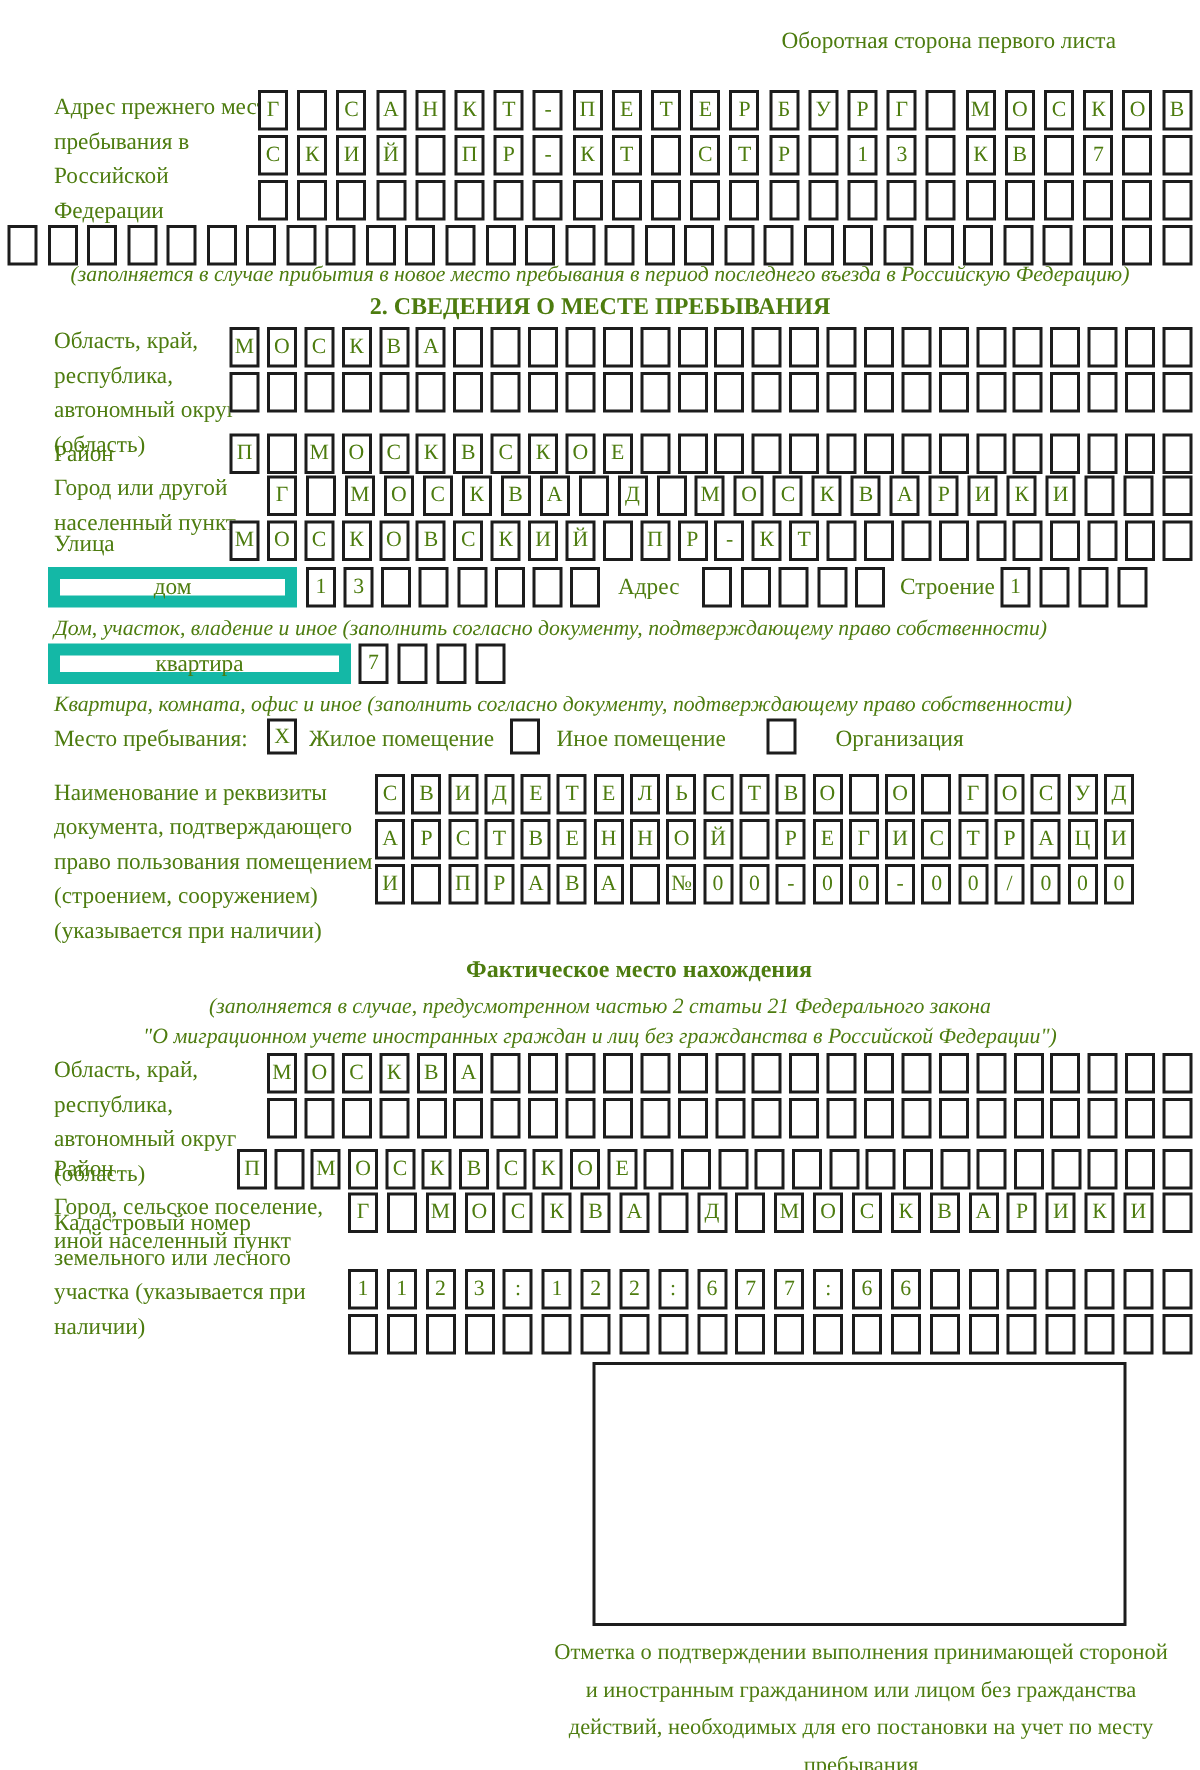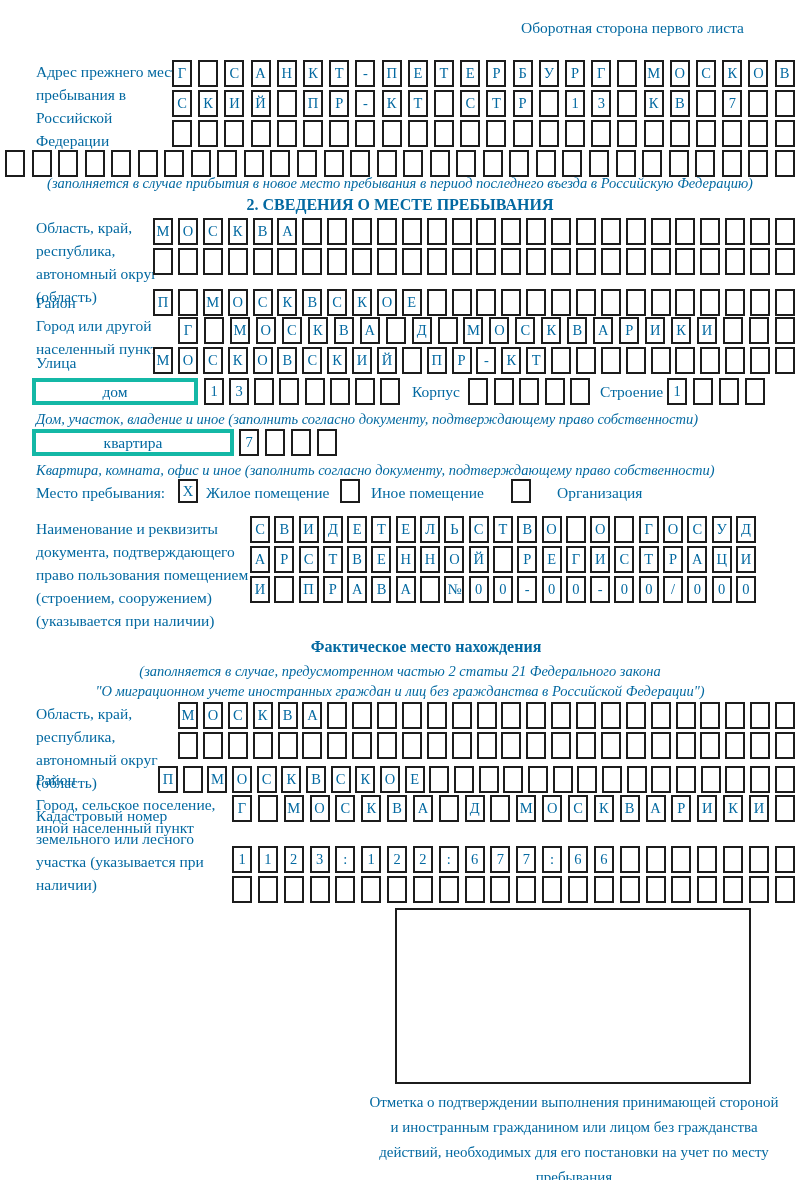--- a/index.html
+++ b/index.html
@@ -1,27 +1,27 @@
 <!DOCTYPE html>
 <html><head>
 <meta charset="utf-8">
 <style>
   html,body{margin:0;padding:0;background:#fff;}
   #page{position:relative;width:800px;height:1180px;background:#fff;
-        font-family:"Liberation Serif",serif;color:#0369a1;overflow:hidden;}
+        font-family:"Liberation Serif",serif;color:#4d7c0f;overflow:hidden;}
   .abs{position:absolute;}
   .lbl{font-size:15.5px;line-height:23px;}
   .note{font-size:14.5px;line-height:19px;font-style:italic;}
   .heading{font-size:16px;font-weight:bold;text-align:center;width:800px;left:0;}
   .center{text-align:center;width:800px;left:0;}
   .cells{display:flex;justify-content:space-between;}
   .cell{flex:none;width:20px;height:27px;box-sizing:border-box;border:2px solid #1c1c1c;
         background:#fff;display:flex;align-items:center;justify-content:center;
         font-size:14.5px;line-height:1;}
-  .wbox{box-sizing:border-box;border:4px solid #14b8a6;height:27px;background:#fff;
+  .wbox{box-sizing:border-box;border:8px solid #14b8a6;height:27px;background:#fff;
         display:flex;align-items:center;justify-content:center;font-size:15.5px;}
   .chk{box-sizing:border-box;border:2px solid #1c1c1c;width:20px;height:24px;background:#fff;
        display:flex;align-items:center;justify-content:center;font-size:14.5px;}
   .stamp{box-sizing:border-box;border:2px solid #1c1c1c;background:#fff;}
 </style>
 </head>
 <body>
 
 <div id="page">
 
@@ -292,21 +292,21 @@
   <div class="abs cells" style="left:204px;top:378px;width:196px;">
       <span class="cell">1</span>
       <span class="cell">3</span>
       <span class="cell"></span>
       <span class="cell"></span>
       <span class="cell"></span>
       <span class="cell"></span>
       <span class="cell"></span>
       <span class="cell"></span>
     </div>
-  <div class="abs lbl" style="left:412px;top:380px;">Корпус</div>
+  <div class="abs lbl" style="left:412px;top:380px;">Адрес</div>
   <div class="abs cells" style="left:468px;top:378px;width:122px;">
       <span class="cell"></span>
       <span class="cell"></span>
       <span class="cell"></span>
       <span class="cell"></span>
       <span class="cell"></span>
     </div>
   <div class="abs lbl" style="left:600px;top:380px;text-align:center;">Строение</div>
   <div class="abs cells" style="left:667px;top:378px;width:98px;">
       <span class="cell">1</span>

